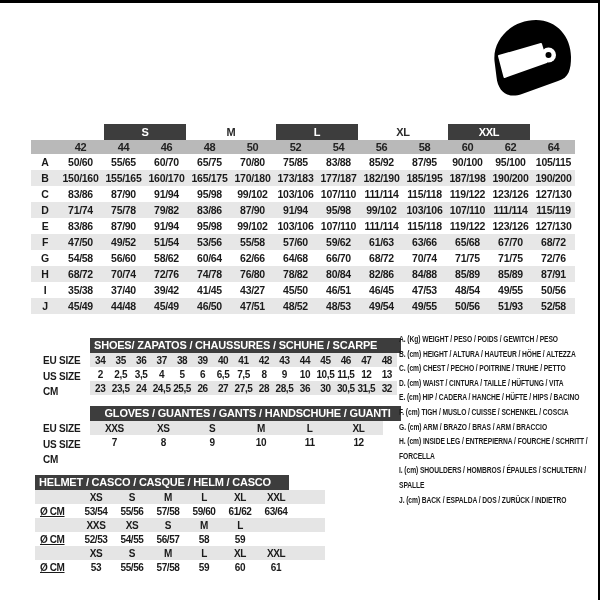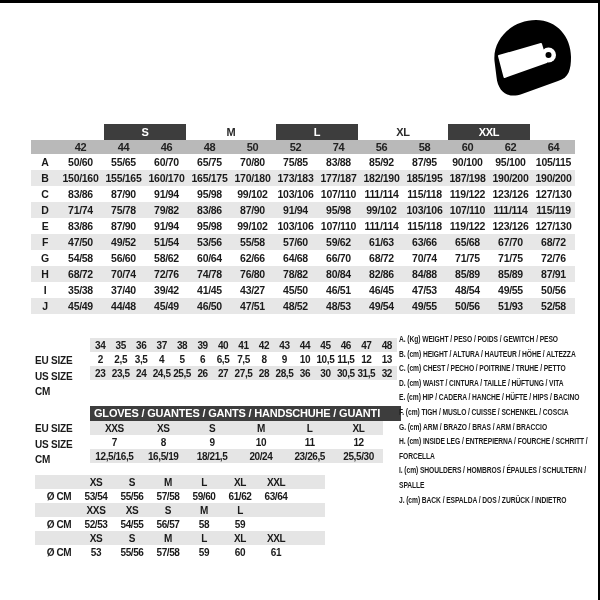--- a/index.html
+++ b/index.html
@@ -27,33 +27,33 @@
   td.band-light{background:transparent;color:#2a2a2a;}
   tr.size-row td{height:14px;background:#b9b9b9;font-size:11px;color:#222;}
   tr.data-row td{height:16px;}
   tr.data-row.alt td{background:#e7e7e7;}
   td.lblcell{text-align:left;padding-left:4px;}
 
   
   .section{position:absolute;display:flex;}
   .side-labels{width:55px;flex:0 0 55px;font-weight:bold;font-size:10px;letter-spacing:-0.2px;}
   .side-spacer{height:15px;}
-  .side-label{height:15.5px;line-height:15.5px;}
+  .side-label{height:15.5px;line-height:15.5px;margin-left:8px;}
   .mini{display:block;}
   .mini-header{height:15px;line-height:15px;background:#3d3d3d;color:#fff;font-weight:bold;
         font-size:11px;letter-spacing:-0.2px;padding-left:4px;white-space:nowrap;}
   .mini-row{display:flex;height:14px;line-height:15.5px;}
   .mini-row.gray{background:#e5e5e5;}
   .cell{flex:1;text-align:center;font-weight:bold;font-size:10px;letter-spacing:-0.4px;white-space:nowrap;}
   .shoes .mini-header,.shoes .mini-row{width:307px;}
-  .gloves .mini-header{width:307px;}
+  .gloves .mini-header{width:307px;text-align:center;}
   .gloves .mini-row{width:293px;}
   .helmet .mini-header{width:250px;}
   .helmet .mini-row{width:290px;}
-  .helmet .cell.first{flex:0 0 38px;text-align:center;padding-left:5px;}
+  .helmet .cell.first{flex:0 0 38px;text-align:left;padding-left:5px;text-decoration:underline;}
   .helmet .cell.hcell{flex:0 0 36px;text-align:center;}
   .helmet .cell.fill{flex:1;}
 
   
   .legend{position:absolute;left:399px;top:332px;width:240px;transform:scaleX(0.8);
         transform-origin:0 0;font-weight:bold;font-size:8.4px;line-height:14.6px;
         letter-spacing:-0.1px;}
 </style>
 </head>
 <body>
@@ -128,21 +128,21 @@
           <td colspan="1" class="band-empty"></td>
         </tr>
         <tr class="size-row">
           <td class="lblcell"></td>
           <td>42</td>
           <td>44</td>
           <td>46</td>
           <td>48</td>
           <td>50</td>
           <td>52</td>
-          <td>74</td>
+          <td>54</td>
           <td>56</td>
           <td>58</td>
           <td>60</td>
           <td>62</td>
           <td>64</td>
         </tr>
         <tr class="data-row">
           <td class="lblcell">A</td>
           <td>50/60</td>
           <td>55/65</td>
@@ -296,20 +296,21 @@
   </table>
 
   <div class="section shoes" style="left:35px;top:338px;">
     <div class="side-labels" id="shoes-labels">
         <div class="side-spacer"></div>
         <div class="side-label">EU SIZE</div>
         <div class="side-label">US SIZE</div>
         <div class="side-label">CM</div>
       </div>
     <div class="mini">
+      <div class="mini-header">SHOES/ ZAPATOS / CHAUSSURES / SCHUHE / SCARPE</div>
       <div id="shoes-rows">
           <div class="mini-row gray">
             <span class="cell">34</span>
             <span class="cell">35</span>
             <span class="cell">36</span>
             <span class="cell">37</span>
             <span class="cell">38</span>
             <span class="cell">39</span>
             <span class="cell">40</span>
             <span class="cell">41</span>
@@ -378,34 +379,27 @@
             <span class="cell">XL</span>
           </div>
           <div class="mini-row">
             <span class="cell">7</span>
             <span class="cell">8</span>
             <span class="cell">9</span>
             <span class="cell">10</span>
             <span class="cell">11</span>
             <span class="cell">12</span>
           </div>
-          <div class="mini-row gray">
-            <span class="cell">12,5/16,5</span>
-            <span class="cell">16,5/19</span>
-            <span class="cell">18/21,5</span>
-            <span class="cell">20/24</span>
-            <span class="cell">23/26,5</span>
-            <span class="cell">25,5/30</span>
-          </div>
         </div>
     </div>
   </div>
 
   <div class="section helmet" style="left:35px;top:475px;">
     <div class="mini">
+      <div class="mini-header">HELMET / CASCO / CASQUE / HELM / CASCO</div>
       <div id="helmet-rows">
           <div class="mini-row gray">
             <span class="cell first"></span>
             <span class="cell hcell">XS</span>
             <span class="cell hcell">S</span>
             <span class="cell hcell">M</span>
             <span class="cell hcell">L</span>
             <span class="cell hcell">XL</span>
             <span class="cell hcell">XXL</span>
             <span class="cell fill"></span>

